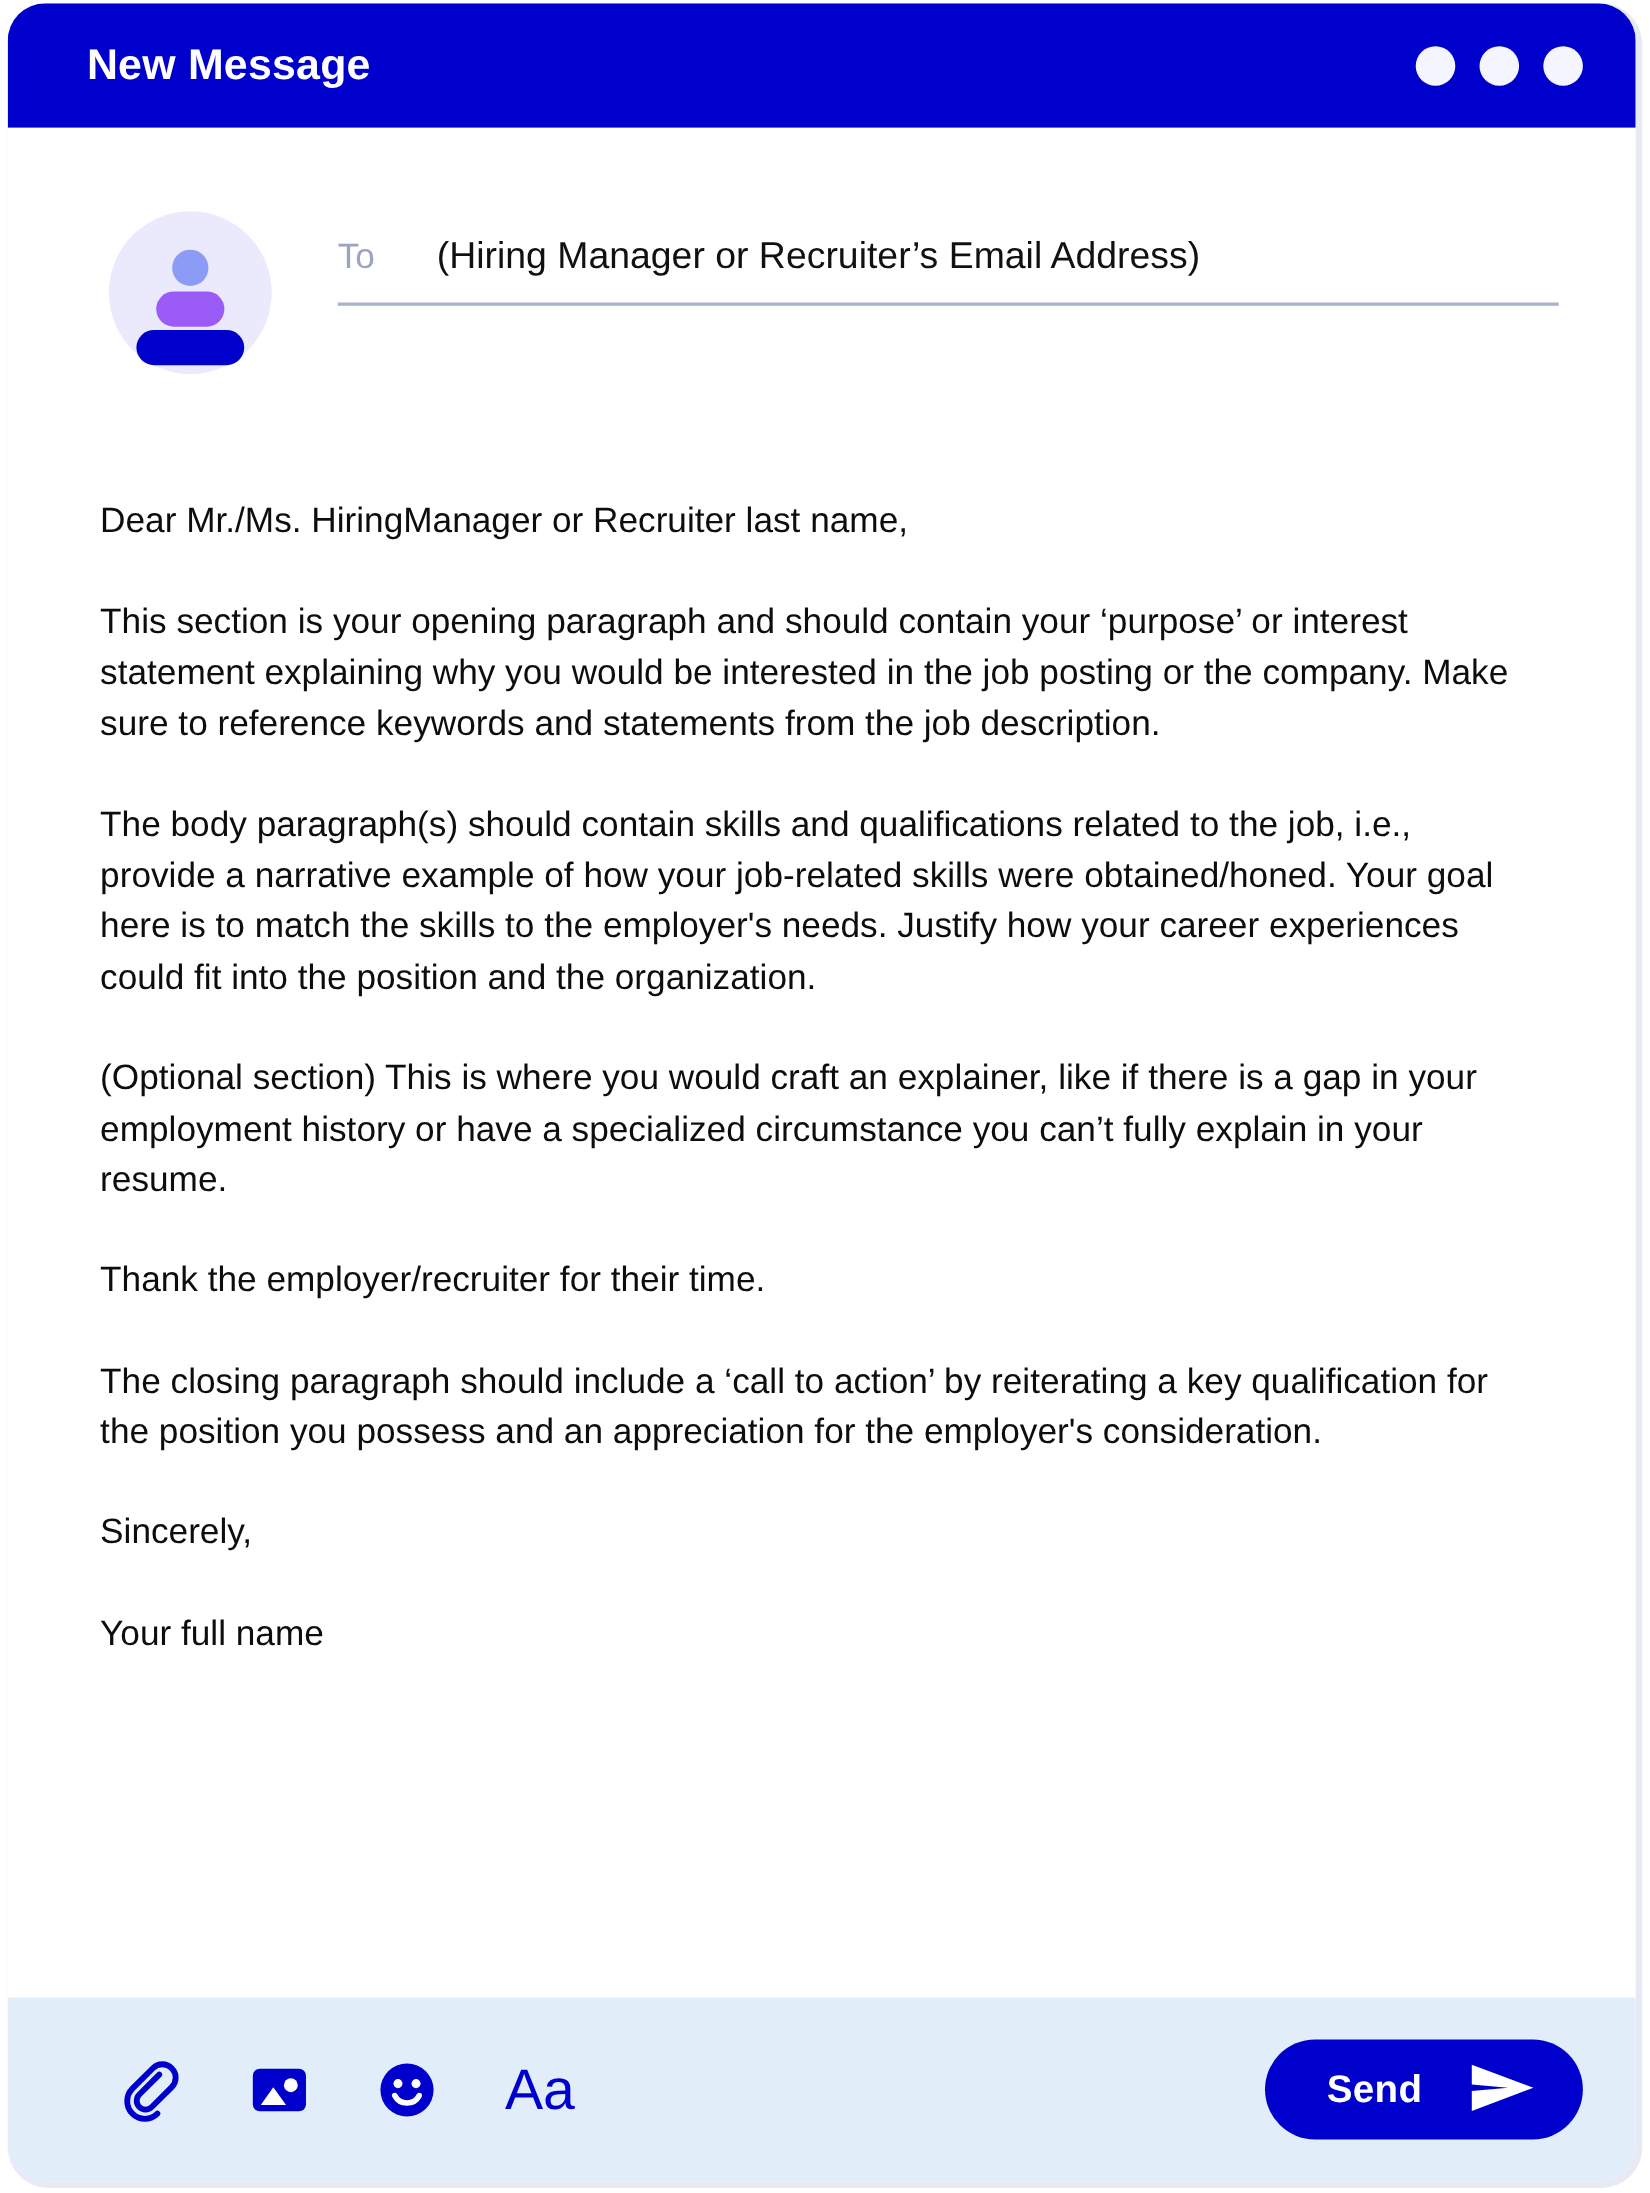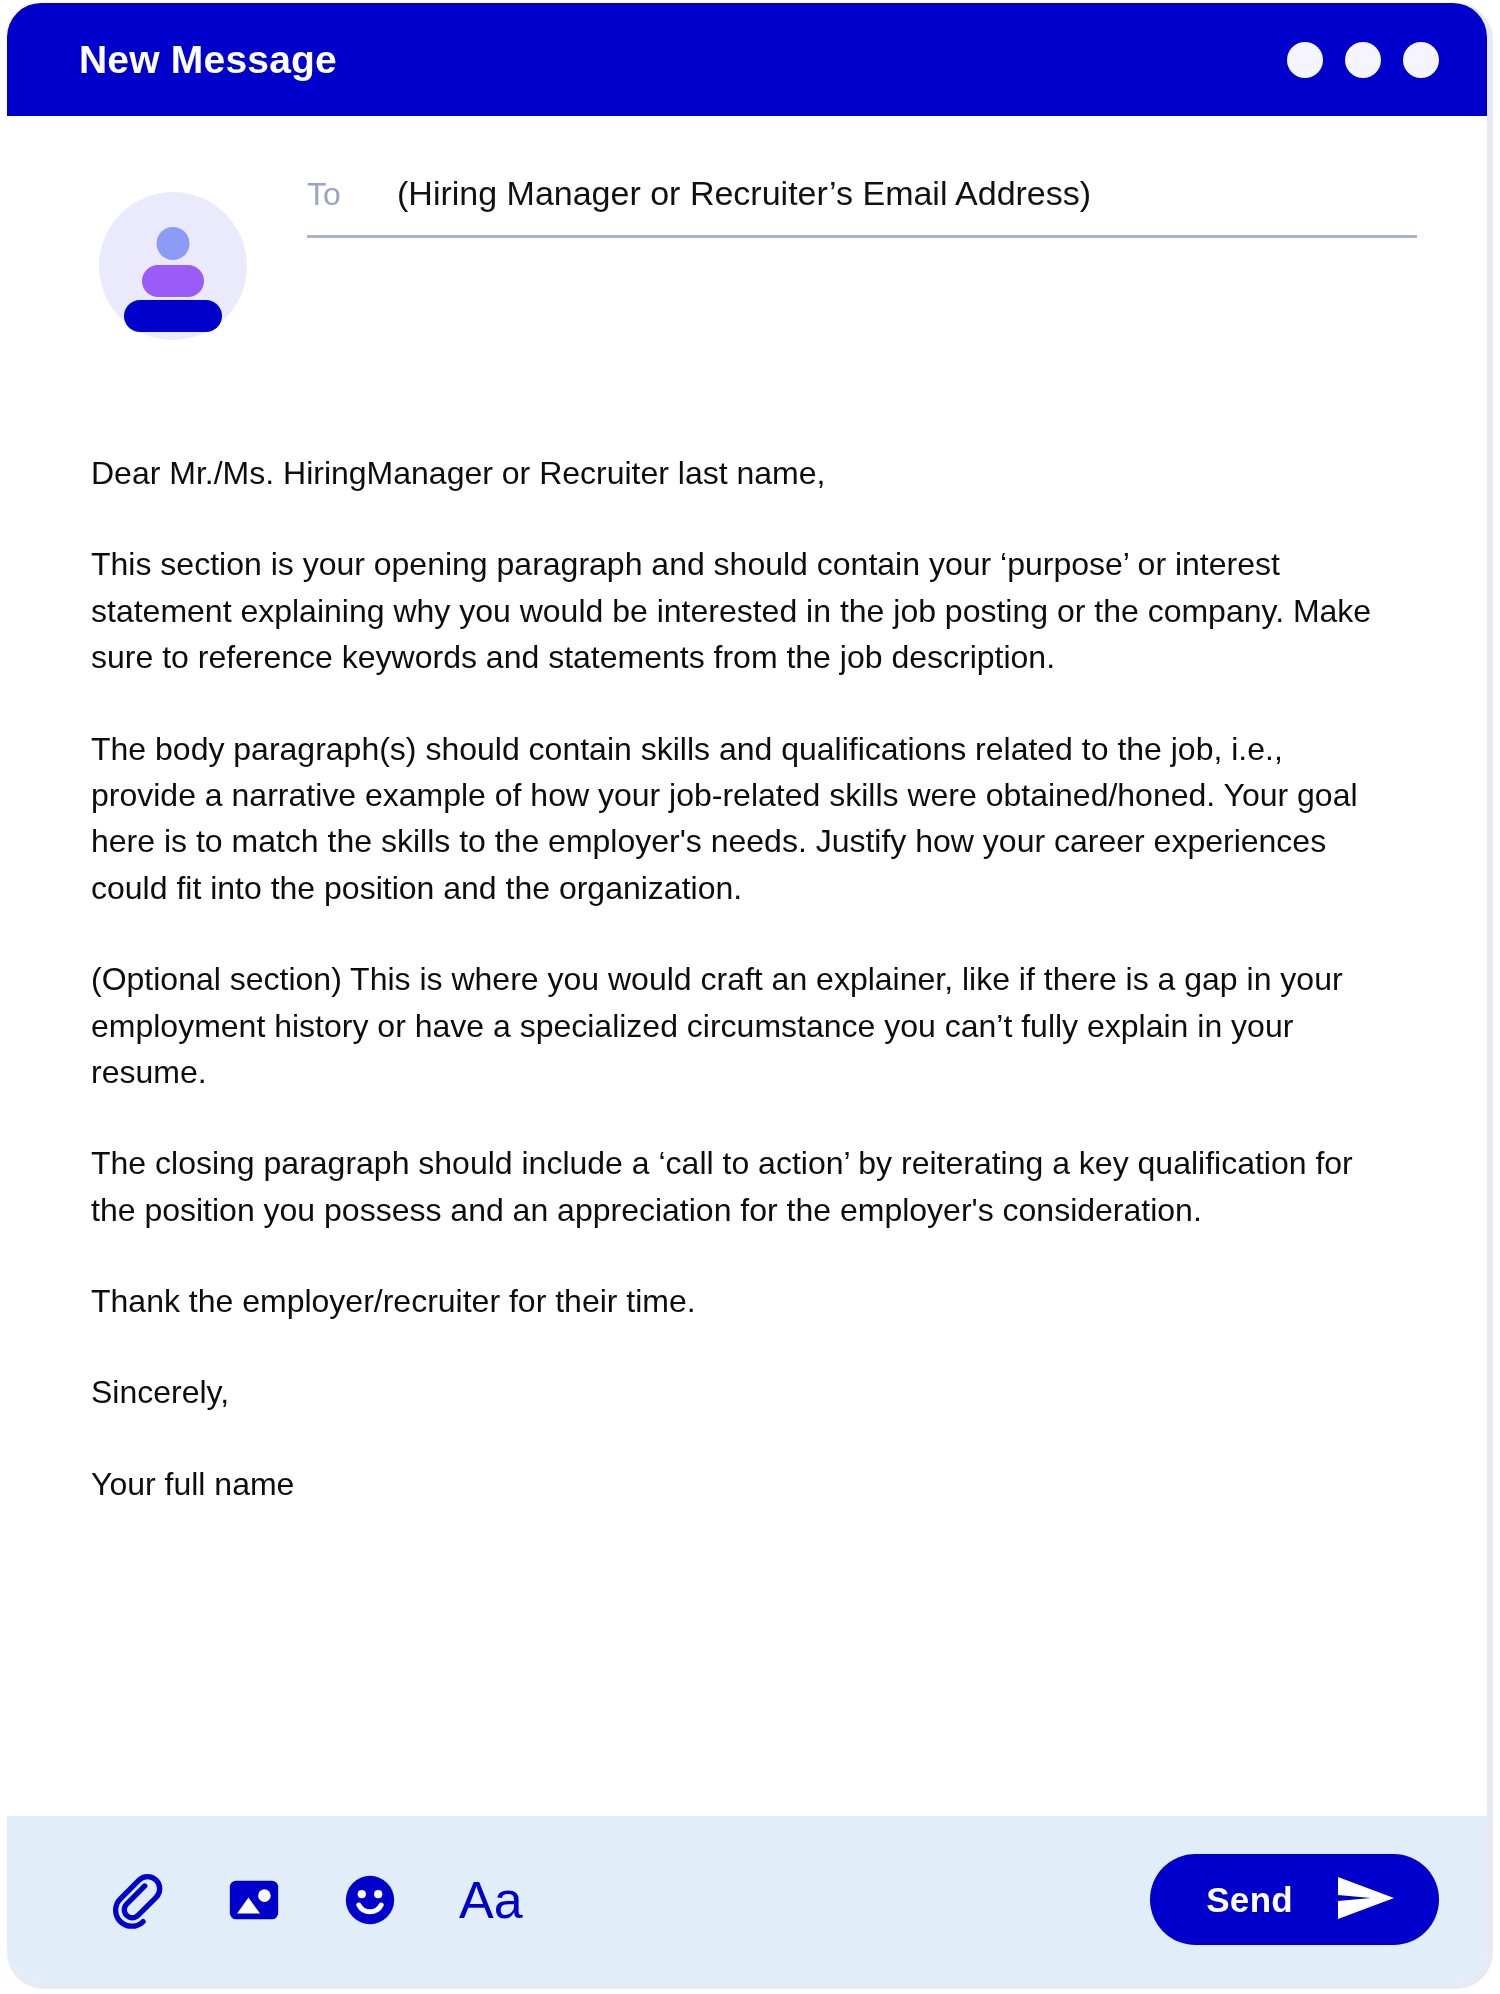--- a/index.html
+++ b/index.html
@@ -94,20 +94,21 @@
     transform: translateX(-50%);
     width: 98px;
     height: 32px;
     border-radius: 16px;
     background: #0000cc;
   }
 
   #recipient-fields {
     flex: 1 1 auto;
     margin-left: 60px;
+    margin-top: 40px;
   }
   .field-row {
     display: flex;
     align-items: baseline;
     border-bottom: 3px solid #aab3cc;
     padding-bottom: 22px;
   }
   .field-row.subject { margin-top: 50px; }
   .field-label {
     flex: 0 0 auto;
@@ -219,22 +220,22 @@
 
 
     </div>
   </div>
 
   <div id="message-body">
     <p class="body-para">Dear Mr./Ms. HiringManager or Recruiter last name,</p>
     <p class="body-para">This section is your opening paragraph and should contain your ‘purpose’ or interest statement explaining why you would be interested in the job posting or the company. Make sure to reference keywords and statements from the job description.</p>
     <p class="body-para">The body paragraph(s) should contain skills and qualifications related to the job, i.e., provide a narrative example of how your job-related skills were obtained/honed. Your goal here is to match the skills to the employer's needs. Justify how your career experiences could fit into the position and the organization.</p>
     <p class="body-para">(Optional section) This is where you would craft an explainer, like if there is a gap in your employment history or have a specialized circumstance you can’t fully explain in your resume.</p>
+    <p class="body-para">Thank the employer/recruiter for their time.</p>
     <p class="body-para">The closing paragraph should include a ‘call to action’ by reiterating a key qualification for the position you possess and an appreciation for the employer's consideration.</p>
-    <p class="body-para">Thank the employer/recruiter for their time.</p>
     <p class="body-para">Sincerely,</p>
     <p class="body-para">Your full name</p>
   </div>
 
   <div id="footer-toolbar">
 
     <div id="toolbar-icons">
 
       <div class="tool-btn">
         <svg width="58" height="58" viewBox="0 0 24 24" fill="none" stroke="#0000cc" stroke-width="2.2" stroke-linecap="round" stroke-linejoin="round">

